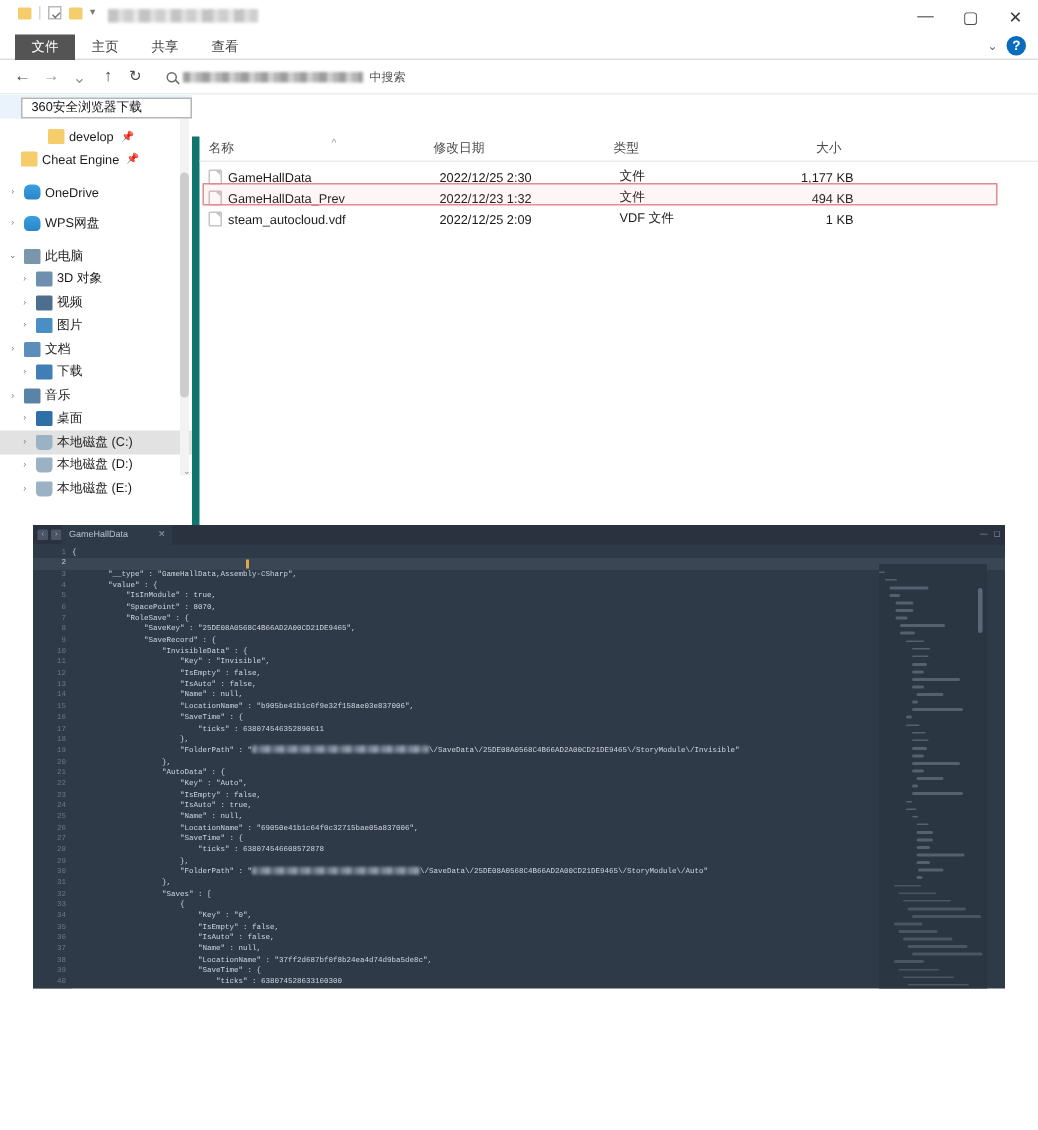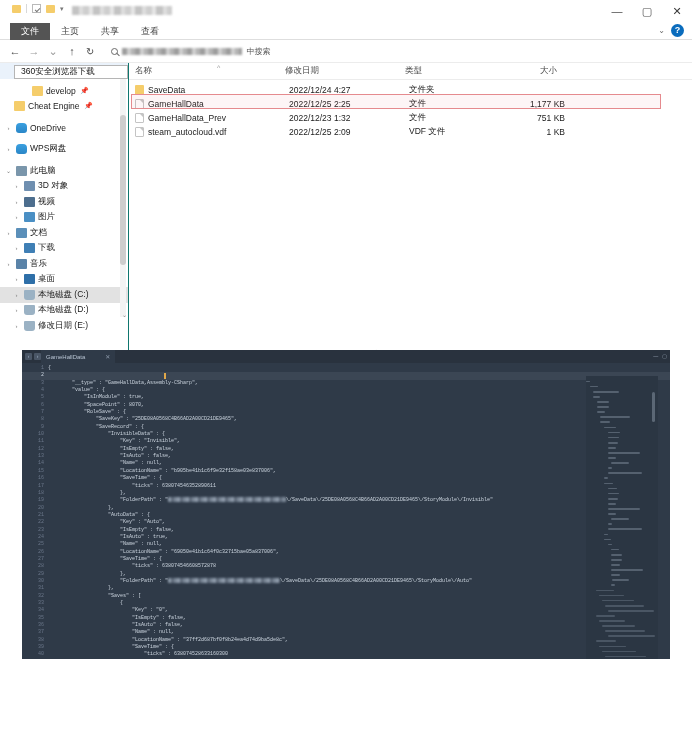--- a/index.html
+++ b/index.html
@@ -102,21 +102,21 @@
   .nav-arrow { position:absolute; right:1px; font-size:6px; color:#8a8a8a; }
 
   
   .navrow0-box {
     position:absolute; left:14px; top:2px; width:114px; height:14px;
     border:1px solid #b5b5b5; background:#fff; display:flex; align-items:center;
     gap:3px; padding-left:3px; z-index:3;
   }
   .navrow0-box .lbl { font-size:8.5px; color:#111; }
 
-  .filepane { flex:1; position:relative; background:#fff; border-left:1px solid #0f766e; }
+  .filepane { flex:1; position:relative; background:#fff; border-left:5px solid #0f766e;margin-top:28px; }
   .colhdr { display:flex; height:17px; align-items:center; font-size:8.5px; color:#4a4a4a;
             border-bottom:1px solid #ececec; position:relative; }
   .colhdr .c { padding-left:6px; }
   .c-name { width:150px; } .c-date { width:120px; } .c-type { width:88px; } .c-size { width:80px; text-align:right; padding-right:10px;}
   .sortmark { position:absolute; left:88px; top:1px; font-size:7px; color:#9a9a9a; }
 
   .frow { display:flex; align-items:center; height:14px; font-size:8.5px; color:#1b1b1b; position:relative; }
   .frow .fi { width:9px; height:10px; margin-left:6px; margin-right:4px; flex:0 0 auto; }
   .fi.folder { background:#f5cd6b; border-radius:1px; }
   .fi.file { background:#fff; border:1px solid #c4c4c4; border-radius:1px; position:relative; }
@@ -307,59 +307,52 @@
           <span class="nl">本地磁盘 (C:)</span>
         </div>
         <div class="navrow" style="padding-left:12px">
           <span class="exp">›</span>
           <span class="ni disk"></span>
           <span class="nl">本地磁盘 (D:)</span>
         </div>
         <div class="navrow" style="padding-left:12px">
           <span class="exp">›</span>
           <span class="ni disk"></span>
-          <span class="nl">修改日期 (E:)</span>
+          <span class="nl">本地磁盘 (E:)</span>
         </div>
 
         <div class="nav-scroll"></div>
         <div class="nav-thumb"></div>
         <span class="nav-arrow" style="top:248px">⌄</span>
       </div>
 
       <div class="filepane">
         <div class="colhdr">
           <div class="c c-name">名称</div>
           <div class="c c-date">修改日期</div>
           <div class="c c-type">类型</div>
           <div class="c c-size">大小</div>
           <span class="sortmark">^</span>
         </div>
 
         <div style="height:3px"></div>
 
         <div class="frow">
-          <span class="fi folder"></span>
-          <span class="fcell f-name">SaveData</span>
-          <span class="fcell f-date">2022/12/24 4:27</span>
-          <span class="fcell f-type">文件夹</span>
-          <span class="fcell f-size"></span>
-        </div>
-        <div class="frow">
           <span class="fi file"></span>
           <span class="fcell f-name">GameHallData</span>
-          <span class="fcell f-date">2022/12/25 2:25</span>
+          <span class="fcell f-date">2022/12/25 2:30</span>
           <span class="fcell f-type">文件</span>
           <span class="fcell f-size">1,177 KB</span>
         </div>
         <div class="frow">
           <span class="fi file"></span>
           <span class="fcell f-name">GameHallData_Prev</span>
           <span class="fcell f-date">2022/12/23 1:32</span>
           <span class="fcell f-type">文件</span>
-          <span class="fcell f-size">751 KB</span>
+          <span class="fcell f-size">494 KB</span>
         </div>
         <div class="frow">
           <span class="fi file"></span>
           <span class="fcell f-name">steam_autocloud.vdf</span>
           <span class="fcell f-date">2022/12/25 2:09</span>
           <span class="fcell f-type">VDF 文件</span>
           <span class="fcell f-size">1 KB</span>
         </div>
 
         <div class="hl-box"></div>

